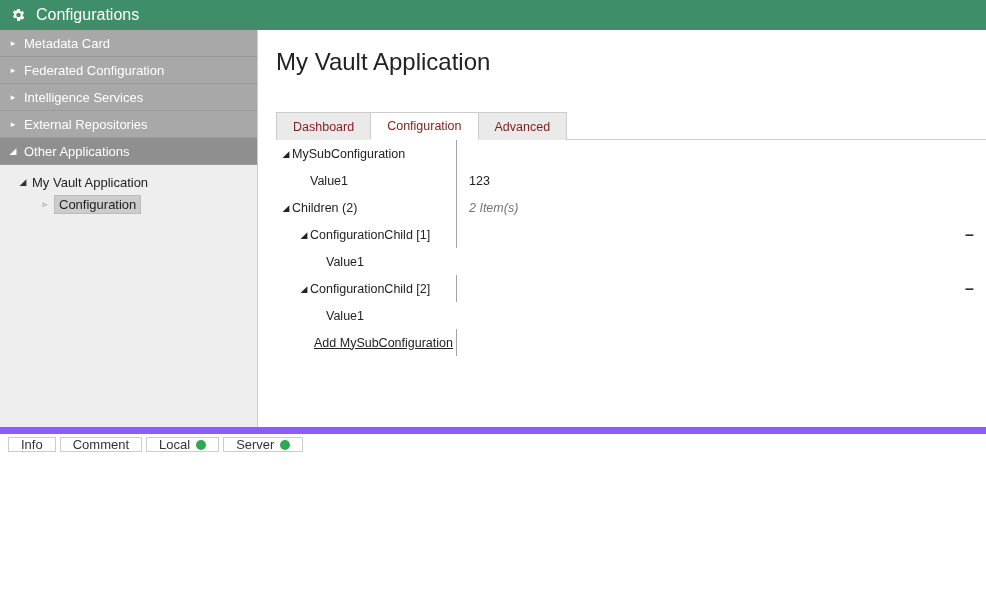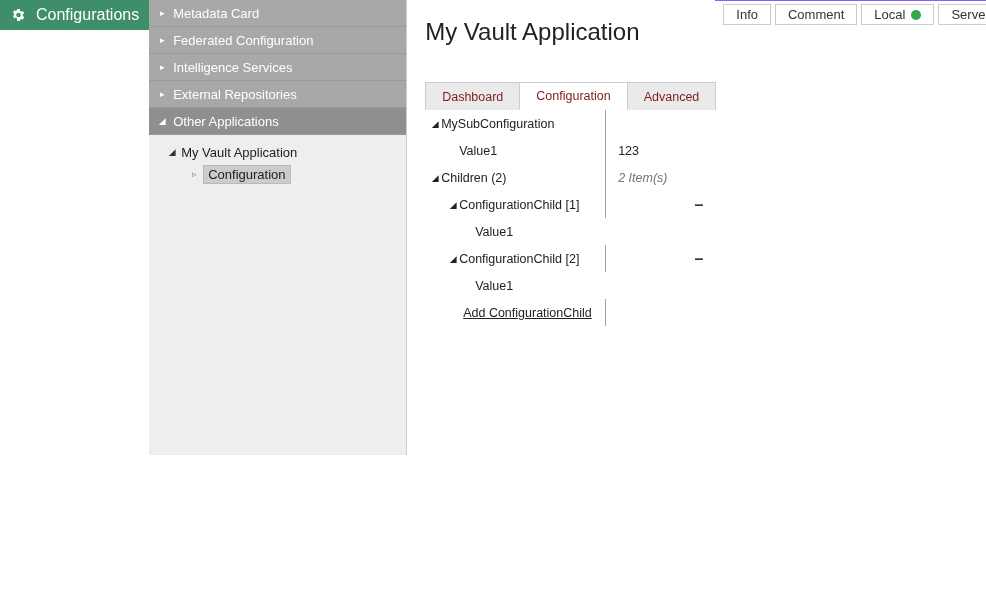--- a/index.html
+++ b/index.html
@@ -1,17 +1,17 @@
 <!DOCTYPE html>
 <html><head>
 <meta charset="utf-8">
 <style>
   * { box-sizing: border-box; margin: 0; padding: 0; }
   html, body { width: 986px; height: 591px; font-family: "Segoe UI", Arial, sans-serif; font-size: 13px; color: #333; background: #fff; overflow: hidden; }
-  .app { display: flex; flex-direction: row; height: 455px; }
+  .app { display: flex; flex-direction: column; height: 455px; }
 
   
   .header { background: #3f8e6a; color: #fff; height: 30px; display: flex; align-items: center; padding: 0 10px; font-size: 16px; }
   .header .gear { margin-right: 10px; display: inline-flex; }
   .header .gear svg { width: 16px; height: 16px; fill: #fff; }
 
   .body { display: flex; flex: 1 1 auto; min-height: 0; }
 
   
   .sidebar { width: 258px; background: #eee; border-right: 1px solid #ccc; display: flex; flex-direction: column; }
@@ -42,21 +42,21 @@
   .row .valcol { flex: 1; border-left: 1px solid #a3a3a3; padding-left: 12px; font-size: 12.5px; color: #222; position: relative; height: 100%; display:flex; align-items:center;}
   .row .valcol.muted { color: #737373; font-style: italic; }
   .keycol .tw { width: 12px; text-align: center; font-size: 9px; cursor: pointer; }
   .indent0 { padding-left: 4px; }
   .indent1 { padding-left: 22px; }
   .indent2 { padding-left: 38px; }
   .addlink { text-decoration: underline; cursor: pointer; color: #222; }
   .minus { position: absolute; right: 12px; font-weight: bold; cursor: pointer; font-size: 16px; line-height: 1; color:#333;}
 
   
-  .statusbar { height: 28px; border-top: 1px solid #8b5cf6; display: flex; align-items: stretch; padding: 3px 8px; gap: 4px; }
+  .statusbar { height: 28px; border-top: 7px solid #8b5cf6; display: flex; align-items: stretch; padding: 3px 8px; gap: 4px; }
   .sbtn { border: 1px solid #ccc; background: #fff; padding: 0 12px; display: flex; align-items: center; font-size: 13px; color: #333; cursor: pointer; }
   .dot { width: 10px; height: 10px; border-radius: 50%; margin-left: 6px; display:inline-block; }
 </style>
 </head>
 <body>
 <div class="app">
 
   <div class="header">
     <span class="gear">
       <svg viewBox="0 0 24 24">
@@ -166,21 +166,21 @@
 
         <div class="row">
           <div class="keycol indent2">
             <span class="tw"></span>
             <span>Value1</span>
           </div>
         </div>
 
         <div class="row">
           <div class="keycol indent2">
-            <span class="addlink">Add ConfigurationChild</span>
+            <span class="addlink">Add MySubConfiguration</span>
           </div>
           <div class="valcol"></div>
         </div>
 
       </div>
     </div>
   </div>
 
   <div class="statusbar">
     <div class="sbtn">Info</div>

